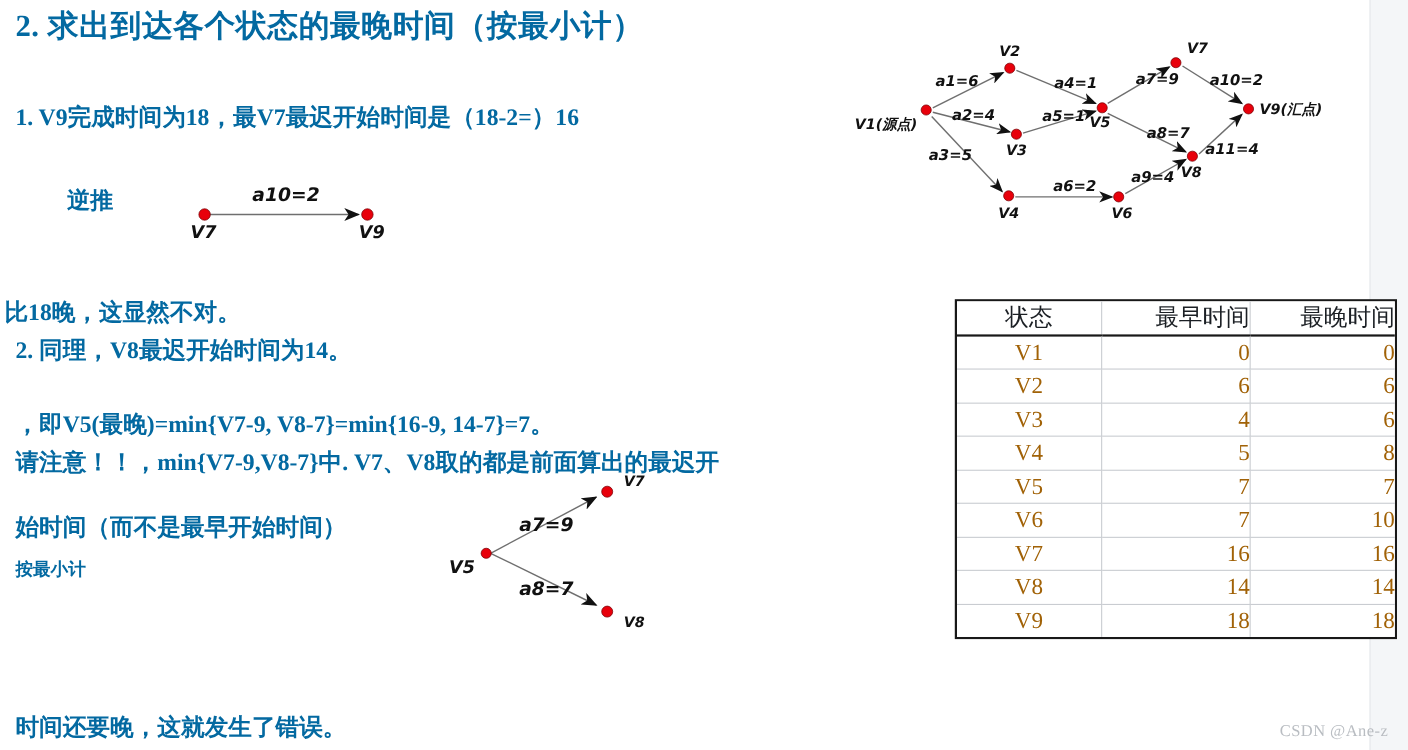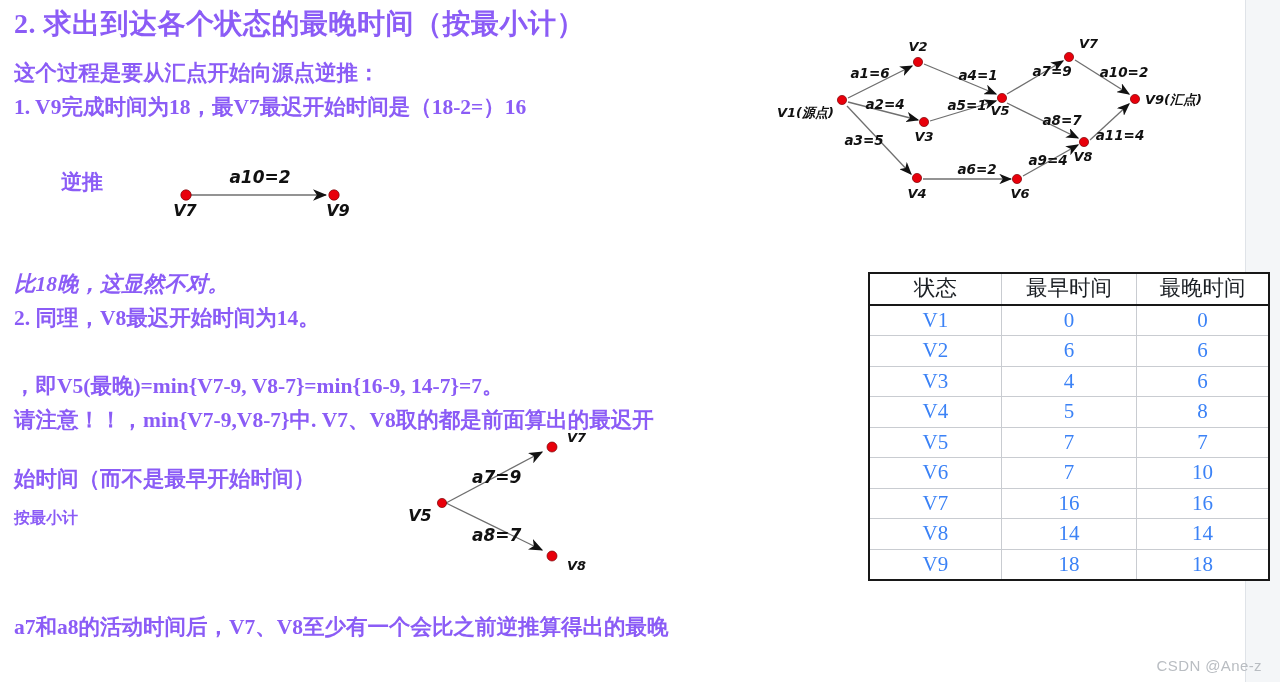--- a/index.html
+++ b/index.html
@@ -32,40 +32,40 @@
     left: 1246px;
     width: 34px;
     height: 682px;
     background: #f4f6f8;
   }
 
   
   .txt {
     position: absolute;
     font-family: "Liberation Serif", "DejaVu Serif", serif;
-    color: #8b5cf6;
+    color: #0369a1;
     white-space: pre;
     letter-spacing: 0px;
   }
   .title {
     left: 14px;
     top: 5px;
     font-size: 28px;
     font-weight: 600;
     letter-spacing: 0.5px;
   }
   .line {
     font-size: 21.5px;
     font-weight: 600;
   }
   .l-intro  { left: 14px; top: 58px; }
   .l-step1  { left: 14px; top: 92px; }
   .l-rev    { left: 14px; top: 168px; font-size: 21px; margin-left: 47px; }
   .l-p1a    { left: 14px; top: 235px; }
-  .l-p1b    { left: 14px; top: 269px; font-style: italic; }
+  .l-p1b    { left: 4px; top: 269px; }
   .l-p2     { left: 14px; top: 303px; }
   .l-p3a    { left: 14px; top: 337px; }
   .l-p3b    { left: 14px; top: 371px; }
   .l-note1  { left: 14px; top: 405px; }
   .l-note2  { left: 14px; top: 464px; }
   .l-min    { left: 14px; top: 508px; font-size: 16px; }
   .l-end1   { left: 14px; top: 578px; }
   .l-end2   { left: 14px; top: 612px; }
   .l-end3   { left: 14px; top: 646px; }
 
@@ -149,76 +149,75 @@
     width: 100%;
     background: #ffffff;
     padding-left: 36px;
   }
   table.grid th,
   table.grid td {
     border: 1px solid #c9ccd1;
     text-align: center;
     font-family: "Liberation Serif", "DejaVu Serif", serif;
     font-size: 21px;
-    color: #3b82f6;
+    color: #a16207;
     height: 29.5px;
     padding: 0;
     line-height: 29.5px;
   }
   table.grid th {
     font-weight: 400;
     font-size: 21.5px;
     border-bottom: 2.5px solid #181818;
     color: #1b1f24;
   }
   table.grid th:first-child,
   table.grid td:first-child { width: 33%; }
   table.grid th:nth-child(2),
-  table.grid td:nth-child(2) { width: 34%; }
+  table.grid td:nth-child(2) { width: 34%; text-align: right; }
   table.grid tr td:first-child,
   table.grid tr th:first-child { border-left: none; }
   table.grid tr td:last-child,
-  table.grid tr th:last-child { border-right: none; }
+  table.grid tr th:last-child { border-right: none; text-align: right; }
   table.grid tr:first-child th { border-top: none; }
   table.grid tr:last-child td { border-bottom: none; }
 
   
   .watermark {
     position: absolute;
     right: 18px;
     bottom: 8px;
-    font-family: Liberation Sans, sans-serif;
+    font-family: Liberation Serif, serif;
     font-size: 15px;
     color: #b9bdc2;
     letter-spacing: 0.4px;
   }
 </style>
 </head>
 <body>
 
 <div id="page">
 
   <div class="sheet-shade"></div>
   <div class="sheet-guide g1"></div>
 
   <div class="txt title">2. 求出到达各个状态的最晚时间（按最小计）</div>
 
-  <div class="txt line l-intro">这个过程是要从汇点开始向源点逆推：</div>
   <div class="txt line l-step1">1. V9完成时间为18，最V7最迟开始时间是（18-2=）16</div>
   <div class="txt line l-rev">逆推</div>
 
   <div class="txt line l-p1b">比18晚，这显然不对。</div>
   <div class="txt line l-p2">2. 同理，V8最迟开始时间为14。</div>
   <div class="txt line l-p3b">，即V5(最晚)=min{V7-9, V8-7}=min{16-9, 14-7}=7。</div>
   <div class="txt line l-note1">请注意！！，min{V7-9,V8-7}中. V7、V8取的都是前面算出的最迟开</div>
   <div class="txt line l-note2">始时间（而不是最早开始时间）</div>
 
   <div class="txt line l-min">按最小计</div>
 
-  <div class="txt line l-end2">a7和a8的活动时间后，V7、V8至少有一个会比之前逆推算得出的最晚</div>
+  <div class="txt line l-end3">时间还要晚，这就发生了错误。</div>
 
   <svg class="minidiag1" viewBox="0 0 240 70">
     <defs>
       <marker id="ah1" markerWidth="11" markerHeight="9" refX="10" refY="4.5" orient="auto">
         <path d="M0,0 L11,4.5 L0,9 L3,4.5 Z" class="arrow-head"></path>
       </marker>
     </defs>
     <line x1="28" y1="40" x2="166" y2="40" class="edge-line" marker-end="url(#ah1)"></line>
     <circle cx="26" cy="40" r="5.2" class="node-dot"></circle>
     <circle cx="174" cy="40" r="5.2" class="node-dot"></circle>

